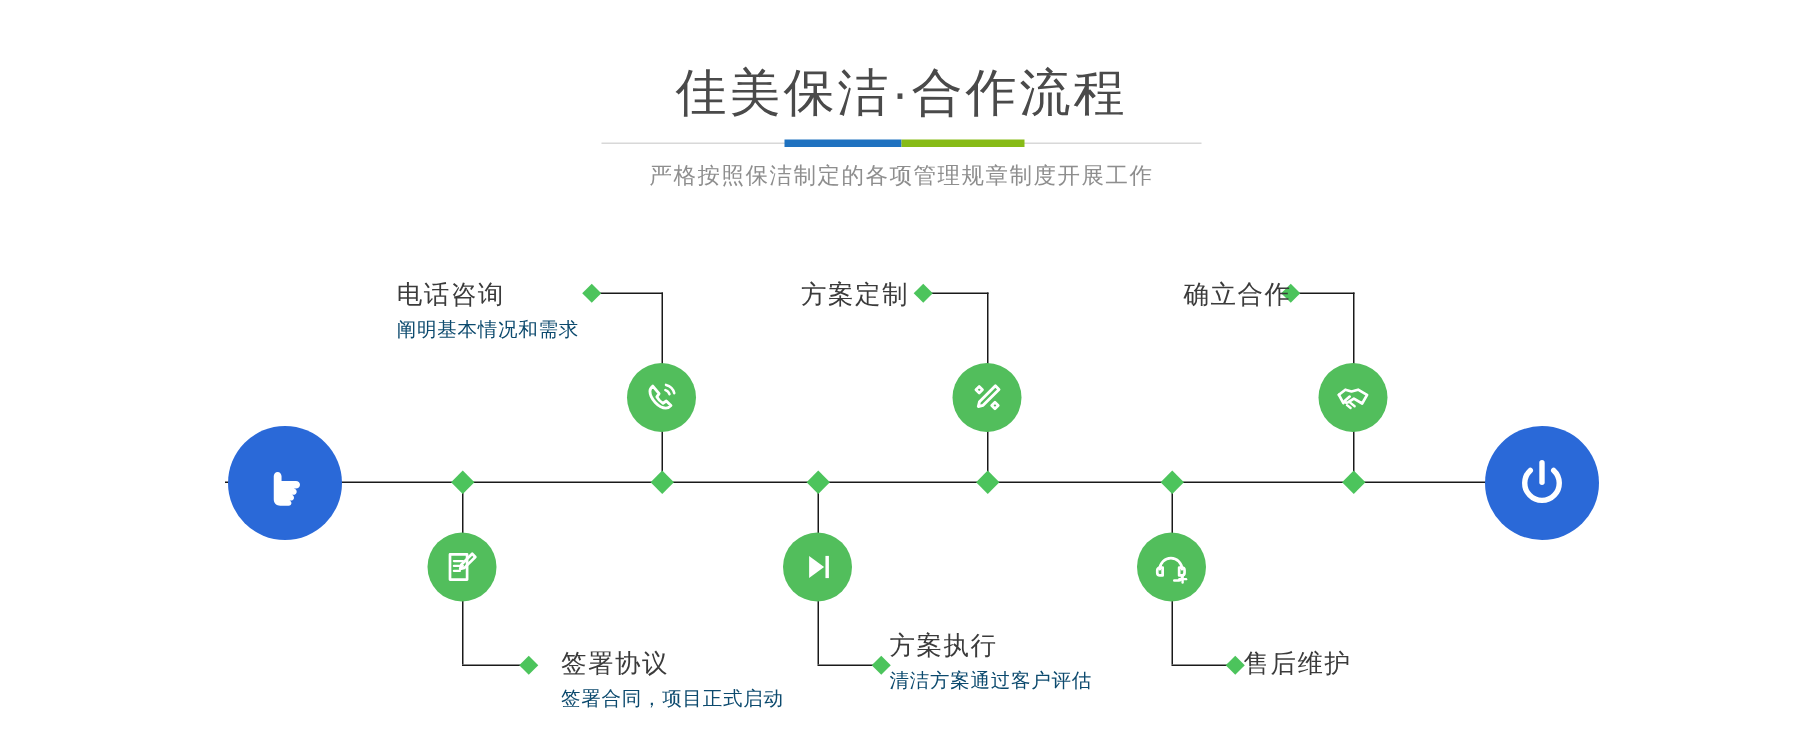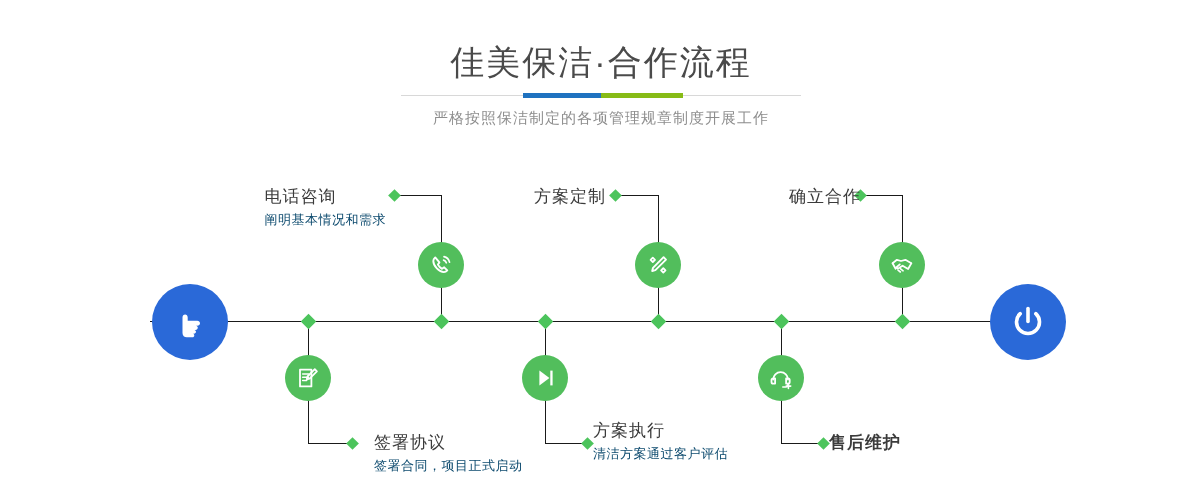--- a/index.html
+++ b/index.html
@@ -293,17 +293,17 @@
       <svg width="28" height="28" viewBox="0 0 28 28">
         <path fill="none" stroke="#ffffff" stroke-width="1.8" stroke-linecap="round" d="M6.2 15.5a7.4 7.4 0 1 1 14.8 0"></path>
         <path fill="none" stroke="#ffffff" stroke-width="1.8" stroke-linecap="round" stroke-linejoin="round" d="M6.2 14.4h1.9v5.2H6.2a1.7 1.7 0 0 1-1.7-1.7v-1.8a1.7 1.7 0 0 1 1.7-1.7z"></path>
         <path fill="none" stroke="#ffffff" stroke-width="1.8" stroke-linecap="round" stroke-linejoin="round" d="M21 14.4h-1.9v5.2H21a1.7 1.7 0 0 0 1.7-1.7v-1.8a1.7 1.7 0 0 0-1.7-1.7z"></path>
         <path fill="none" stroke="#ffffff" stroke-width="1.6" stroke-linecap="round" d="M21 19.6v1.2a2.2 2.2 0 0 1-2.2 2.2h-3"></path>
         <line x1="21.4" y1="19.9" x2="21.4" y2="24.4" stroke="#ffffff" stroke-width="1.6" stroke-linecap="round"></line>
         <line x1="19.2" y1="22.1" x2="23.7" y2="22.1" stroke="#ffffff" stroke-width="1.6" stroke-linecap="round"></line>
       </svg>
     </span>
   </div>
-  <div class="lbl down" style="left:829px; top:432px;font-weight:bold;">
+  <div class="lbl down" style="left:829px; top:432px;">
     <div class="t">售后维护</div>
   </div>
 
 </div>
 
 </body></html>

